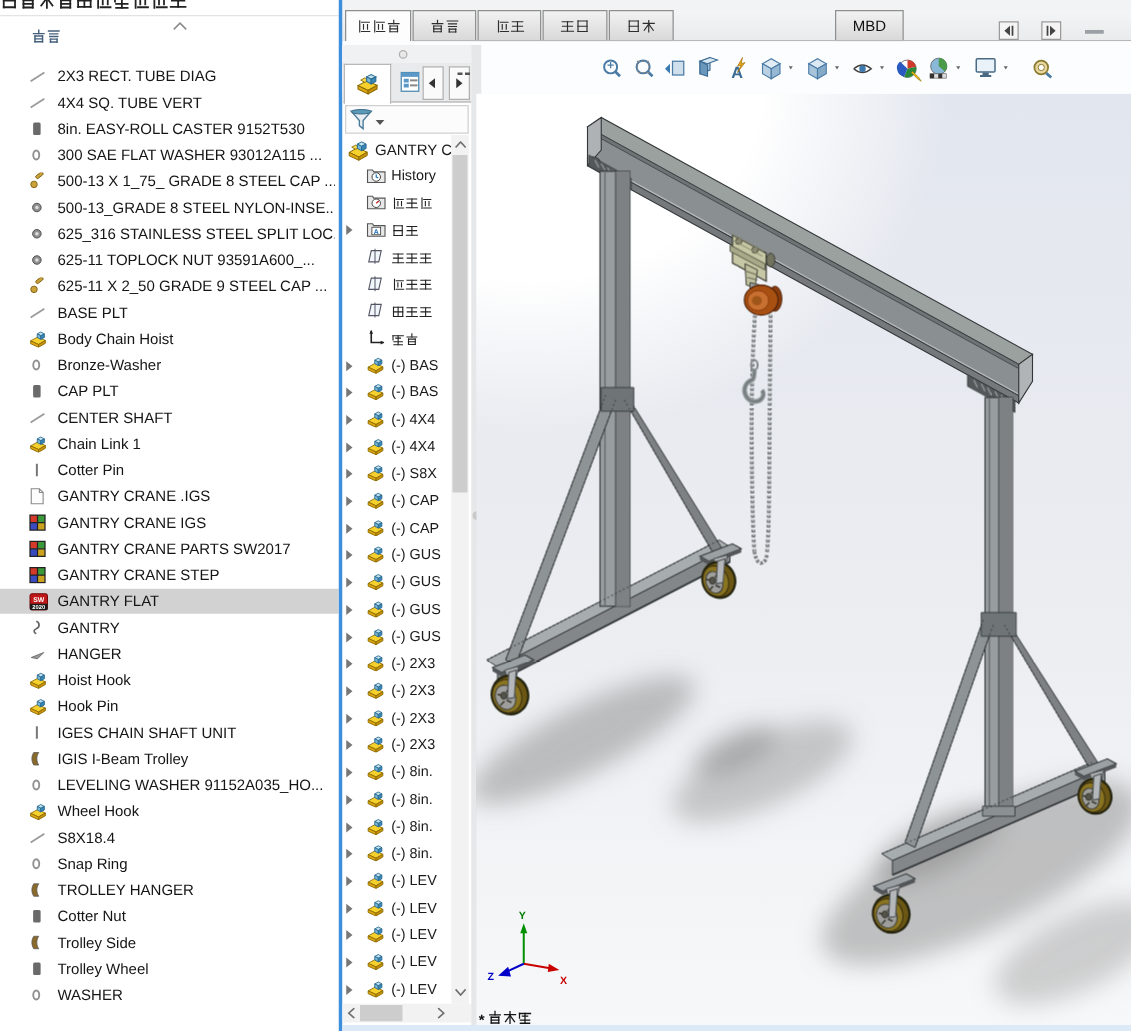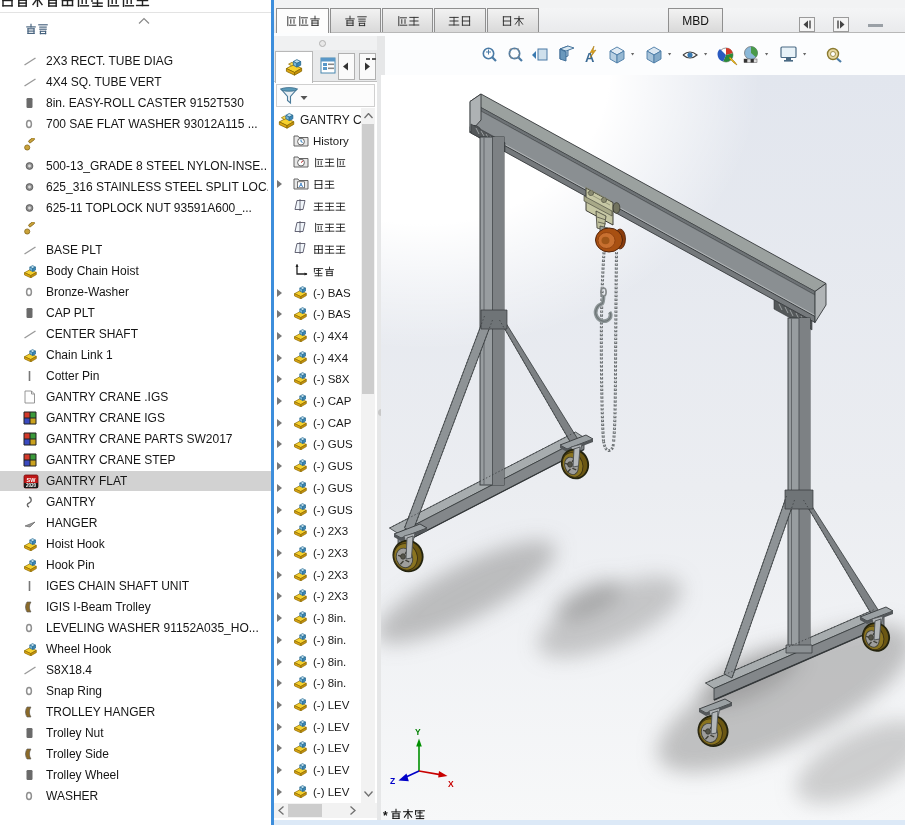--- a/index.html
+++ b/index.html
@@ -99,44 +99,46 @@
           <line x1="1.5" y1="11" x2="12.5" y2="4" stroke="#9a9a9a" stroke-width="1.4"></line>
         </svg></div>
 <div class="ename" style="top:75px">4X4 SQ. TUBE VERT</div>
 <div style="position:absolute;left:23px;top:96px;width:16px;height:15px"><svg width="13" height="14" viewBox="0 0 13 14">
           <rect x="3.5" y="2.0" width="6" height="10" rx="1.2" fill="#6a6a6a"></rect>
         </svg></div>
 <div class="ename" style="top:96px">8in. EASY-ROLL CASTER  9152T530</div>
 <div style="position:absolute;left:23px;top:117px;width:16px;height:15px"><svg width="13" height="14" viewBox="0 0 13 14">
           <ellipse cx="6" cy="7" rx="2.4" ry="3.6" fill="none" stroke="#909090" stroke-width="1.5"></ellipse>
         </svg></div>
-<div class="ename" style="top:117px">700 SAE FLAT WASHER  93012A115 ...</div>
+<div class="ename" style="top:117px">300 SAE FLAT WASHER  93012A115 ...</div>
 <div style="position:absolute;left:23px;top:138px;width:16px;height:15px"><svg width="14" height="14" viewBox="0 0 14 14">
           <circle cx="4.2" cy="9.5" r="2.6" fill="#c9a23a" stroke="#7a5c10" stroke-width="0.7"></circle>
           <rect x="5.2" y="3.2" width="6.5" height="2.6" rx="1" transform="rotate(-38 5.2 3.2)" fill="#c9a23a" stroke="#7a5c10" stroke-width="0.7"></rect>
         </svg></div>
+<div class="ename" style="top:138px">500-13 X 1_75_  GRADE 8 STEEL CAP ...</div>
 <div style="position:absolute;left:23px;top:159px;width:16px;height:15px"><svg width="13" height="14" viewBox="0 0 13 14">
           <circle cx="6.5" cy="7" r="3.4" fill="#8f8f8f" stroke="#4f4f4f" stroke-width="0.8"></circle>
           <circle cx="6.5" cy="7" r="1.4" fill="#ddd"></circle>
         </svg></div>
 <div class="ename" style="top:159px">500-13_GRADE 8 STEEL NYLON-INSE...</div>
 <div style="position:absolute;left:23px;top:180px;width:16px;height:15px"><svg width="13" height="14" viewBox="0 0 13 14">
           <circle cx="6.5" cy="7" r="3.4" fill="#8f8f8f" stroke="#4f4f4f" stroke-width="0.8"></circle>
           <circle cx="6.5" cy="7" r="1.4" fill="#ddd"></circle>
         </svg></div>
 <div class="ename" style="top:180px">625_316 STAINLESS STEEL SPLIT LOC...</div>
 <div style="position:absolute;left:23px;top:201px;width:16px;height:15px"><svg width="13" height="14" viewBox="0 0 13 14">
           <circle cx="6.5" cy="7" r="3.4" fill="#8f8f8f" stroke="#4f4f4f" stroke-width="0.8"></circle>
           <circle cx="6.5" cy="7" r="1.4" fill="#ddd"></circle>
         </svg></div>
 <div class="ename" style="top:201px">625-11  TOPLOCK NUT  93591A600_...</div>
 <div style="position:absolute;left:23px;top:222px;width:16px;height:15px"><svg width="14" height="14" viewBox="0 0 14 14">
           <circle cx="4.2" cy="9.5" r="2.6" fill="#c9a23a" stroke="#7a5c10" stroke-width="0.7"></circle>
           <rect x="5.2" y="3.2" width="6.5" height="2.6" rx="1" transform="rotate(-38 5.2 3.2)" fill="#c9a23a" stroke="#7a5c10" stroke-width="0.7"></rect>
         </svg></div>
+<div class="ename" style="top:222px">625-11 X 2_50  GRADE 9 STEEL CAP ...</div>
 <div style="position:absolute;left:23px;top:243px;width:16px;height:15px"><svg width="14" height="14" viewBox="0 0 14 14">
           <line x1="1.5" y1="11" x2="12.5" y2="4" stroke="#9a9a9a" stroke-width="1.4"></line>
         </svg></div>
 <div class="ename" style="top:243px">BASE PLT</div>
 <div style="position:absolute;left:23px;top:264px;width:16px;height:15px"><svg width="15" height="14" viewBox="0 0 15 14">
           <path d="M1.5 8.7 L7 5.7 L13.3 8.4 L7.8 11.6 Z" fill="#f6d12e" stroke="#8a6a00" stroke-width="0.7"></path>
           <path d="M1.5 8.7 L7.8 11.6 L7.8 13.8 L1.5 10.9 Z" fill="#e0a810" stroke="#8a6a00" stroke-width="0.7"></path>
           <path d="M7.8 11.6 L13.3 8.4 L13.3 10.6 L7.8 13.8 Z" fill="#c8920a" stroke="#8a6a00" stroke-width="0.7"></path>
           <path d="M6.8 3.1 L9.6 1.6 L12.5 3.1 L9.6 4.6 Z" fill="#bfe1f0" stroke="#2a6a90" stroke-width="0.7"></path>
           <path d="M6.8 3.1 L9.6 4.6 L9.6 7.5 L6.8 6 Z" fill="#7ab8d8" stroke="#2a6a90" stroke-width="0.7"></path>
@@ -260,21 +262,21 @@
           <ellipse cx="6" cy="7" rx="2.4" ry="3.6" fill="none" stroke="#909090" stroke-width="1.5"></ellipse>
         </svg></div>
 <div class="ename" style="top:684px">Snap Ring</div>
 <div style="position:absolute;left:23px;top:705px;width:16px;height:15px"><svg width="13" height="14" viewBox="0 0 13 14">
           <path d="M4 2 C2 5 2 9 4 12 L8 12 C6 9 6 5 8 2 Z" fill="#8a6a2a" stroke="#555" stroke-width="0.6"></path>
         </svg></div>
 <div class="ename" style="top:705px">TROLLEY HANGER</div>
 <div style="position:absolute;left:23px;top:726px;width:16px;height:15px"><svg width="13" height="14" viewBox="0 0 13 14">
           <rect x="3.5" y="2.0" width="6" height="10" rx="1.2" fill="#6a6a6a"></rect>
         </svg></div>
-<div class="ename" style="top:726px">Trolley Nut</div>
+<div class="ename" style="top:726px">Cotter Nut</div>
 <div style="position:absolute;left:23px;top:747px;width:16px;height:15px"><svg width="13" height="14" viewBox="0 0 13 14">
           <path d="M4 2 C2 5 2 9 4 12 L8 12 C6 9 6 5 8 2 Z" fill="#8a6a2a" stroke="#555" stroke-width="0.6"></path>
         </svg></div>
 <div class="ename" style="top:747px">Trolley Side</div>
 <div style="position:absolute;left:23px;top:768px;width:16px;height:15px"><svg width="13" height="14" viewBox="0 0 13 14">
           <rect x="3.5" y="2.0" width="6" height="10" rx="1.2" fill="#6a6a6a"></rect>
         </svg></div>
 <div class="ename" style="top:768px">Trolley Wheel</div>
 <div style="position:absolute;left:23px;top:789px;width:16px;height:15px"><svg width="13" height="14" viewBox="0 0 13 14">
           <ellipse cx="6" cy="7" rx="2.4" ry="3.6" fill="none" stroke="#909090" stroke-width="1.5"></ellipse>

